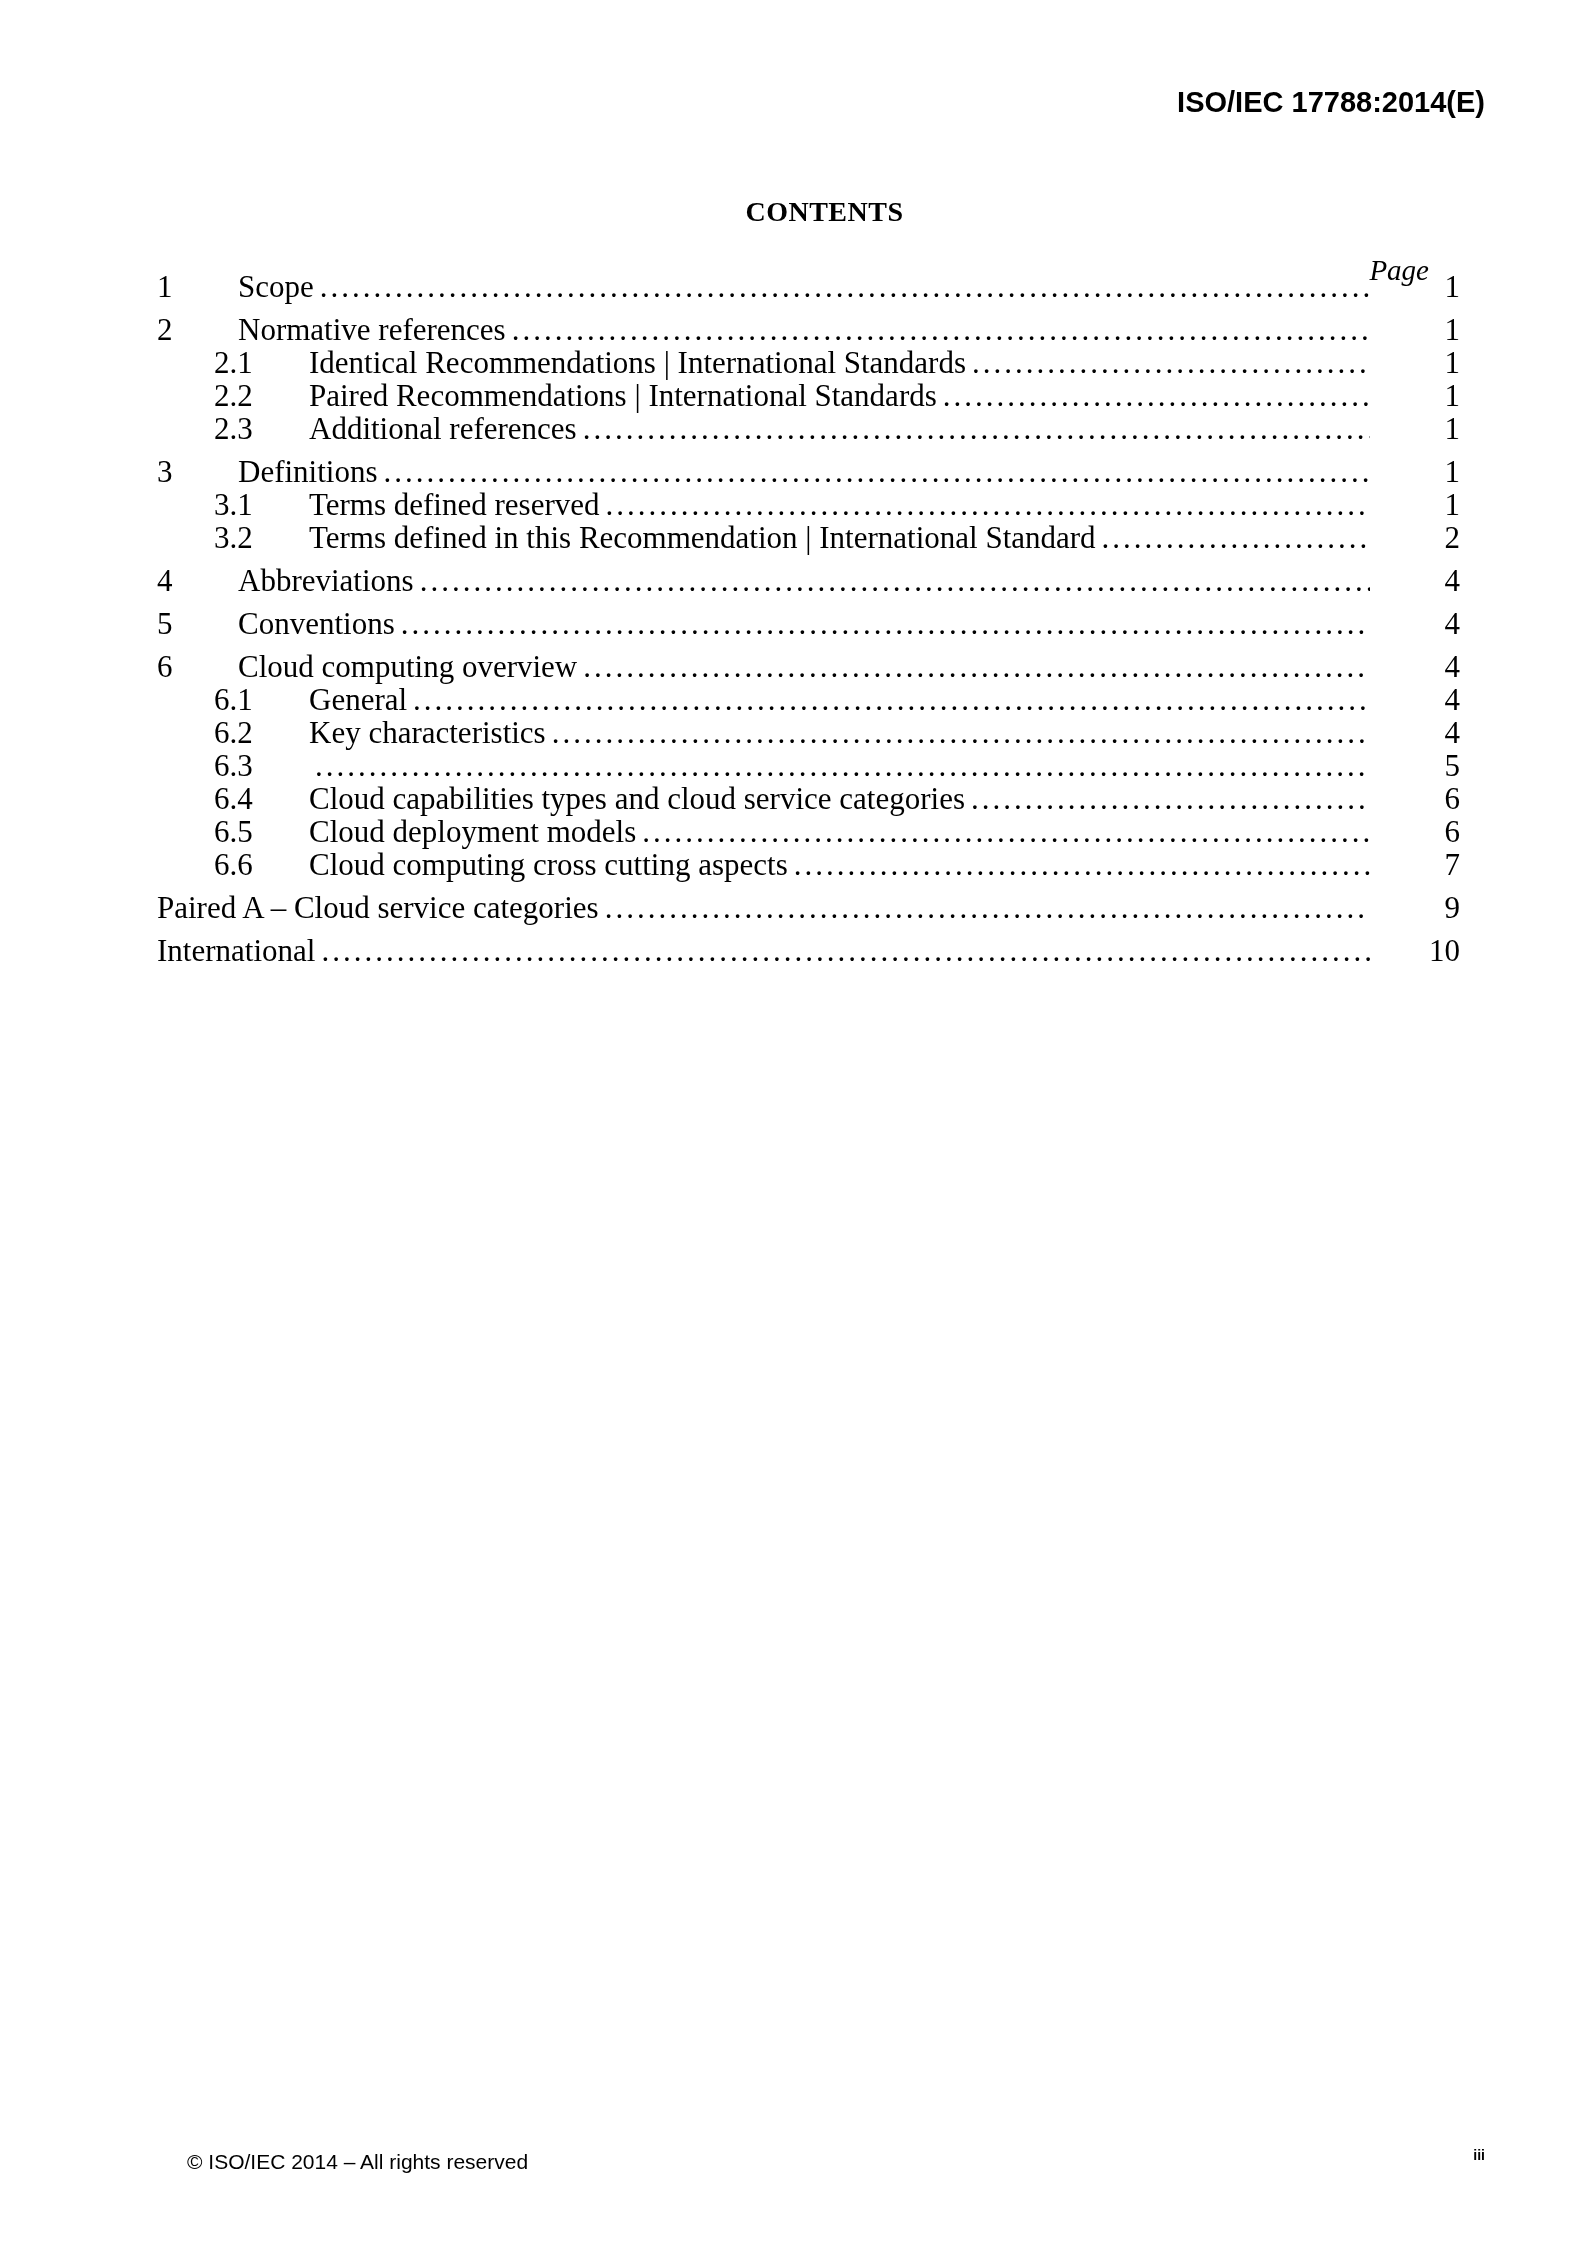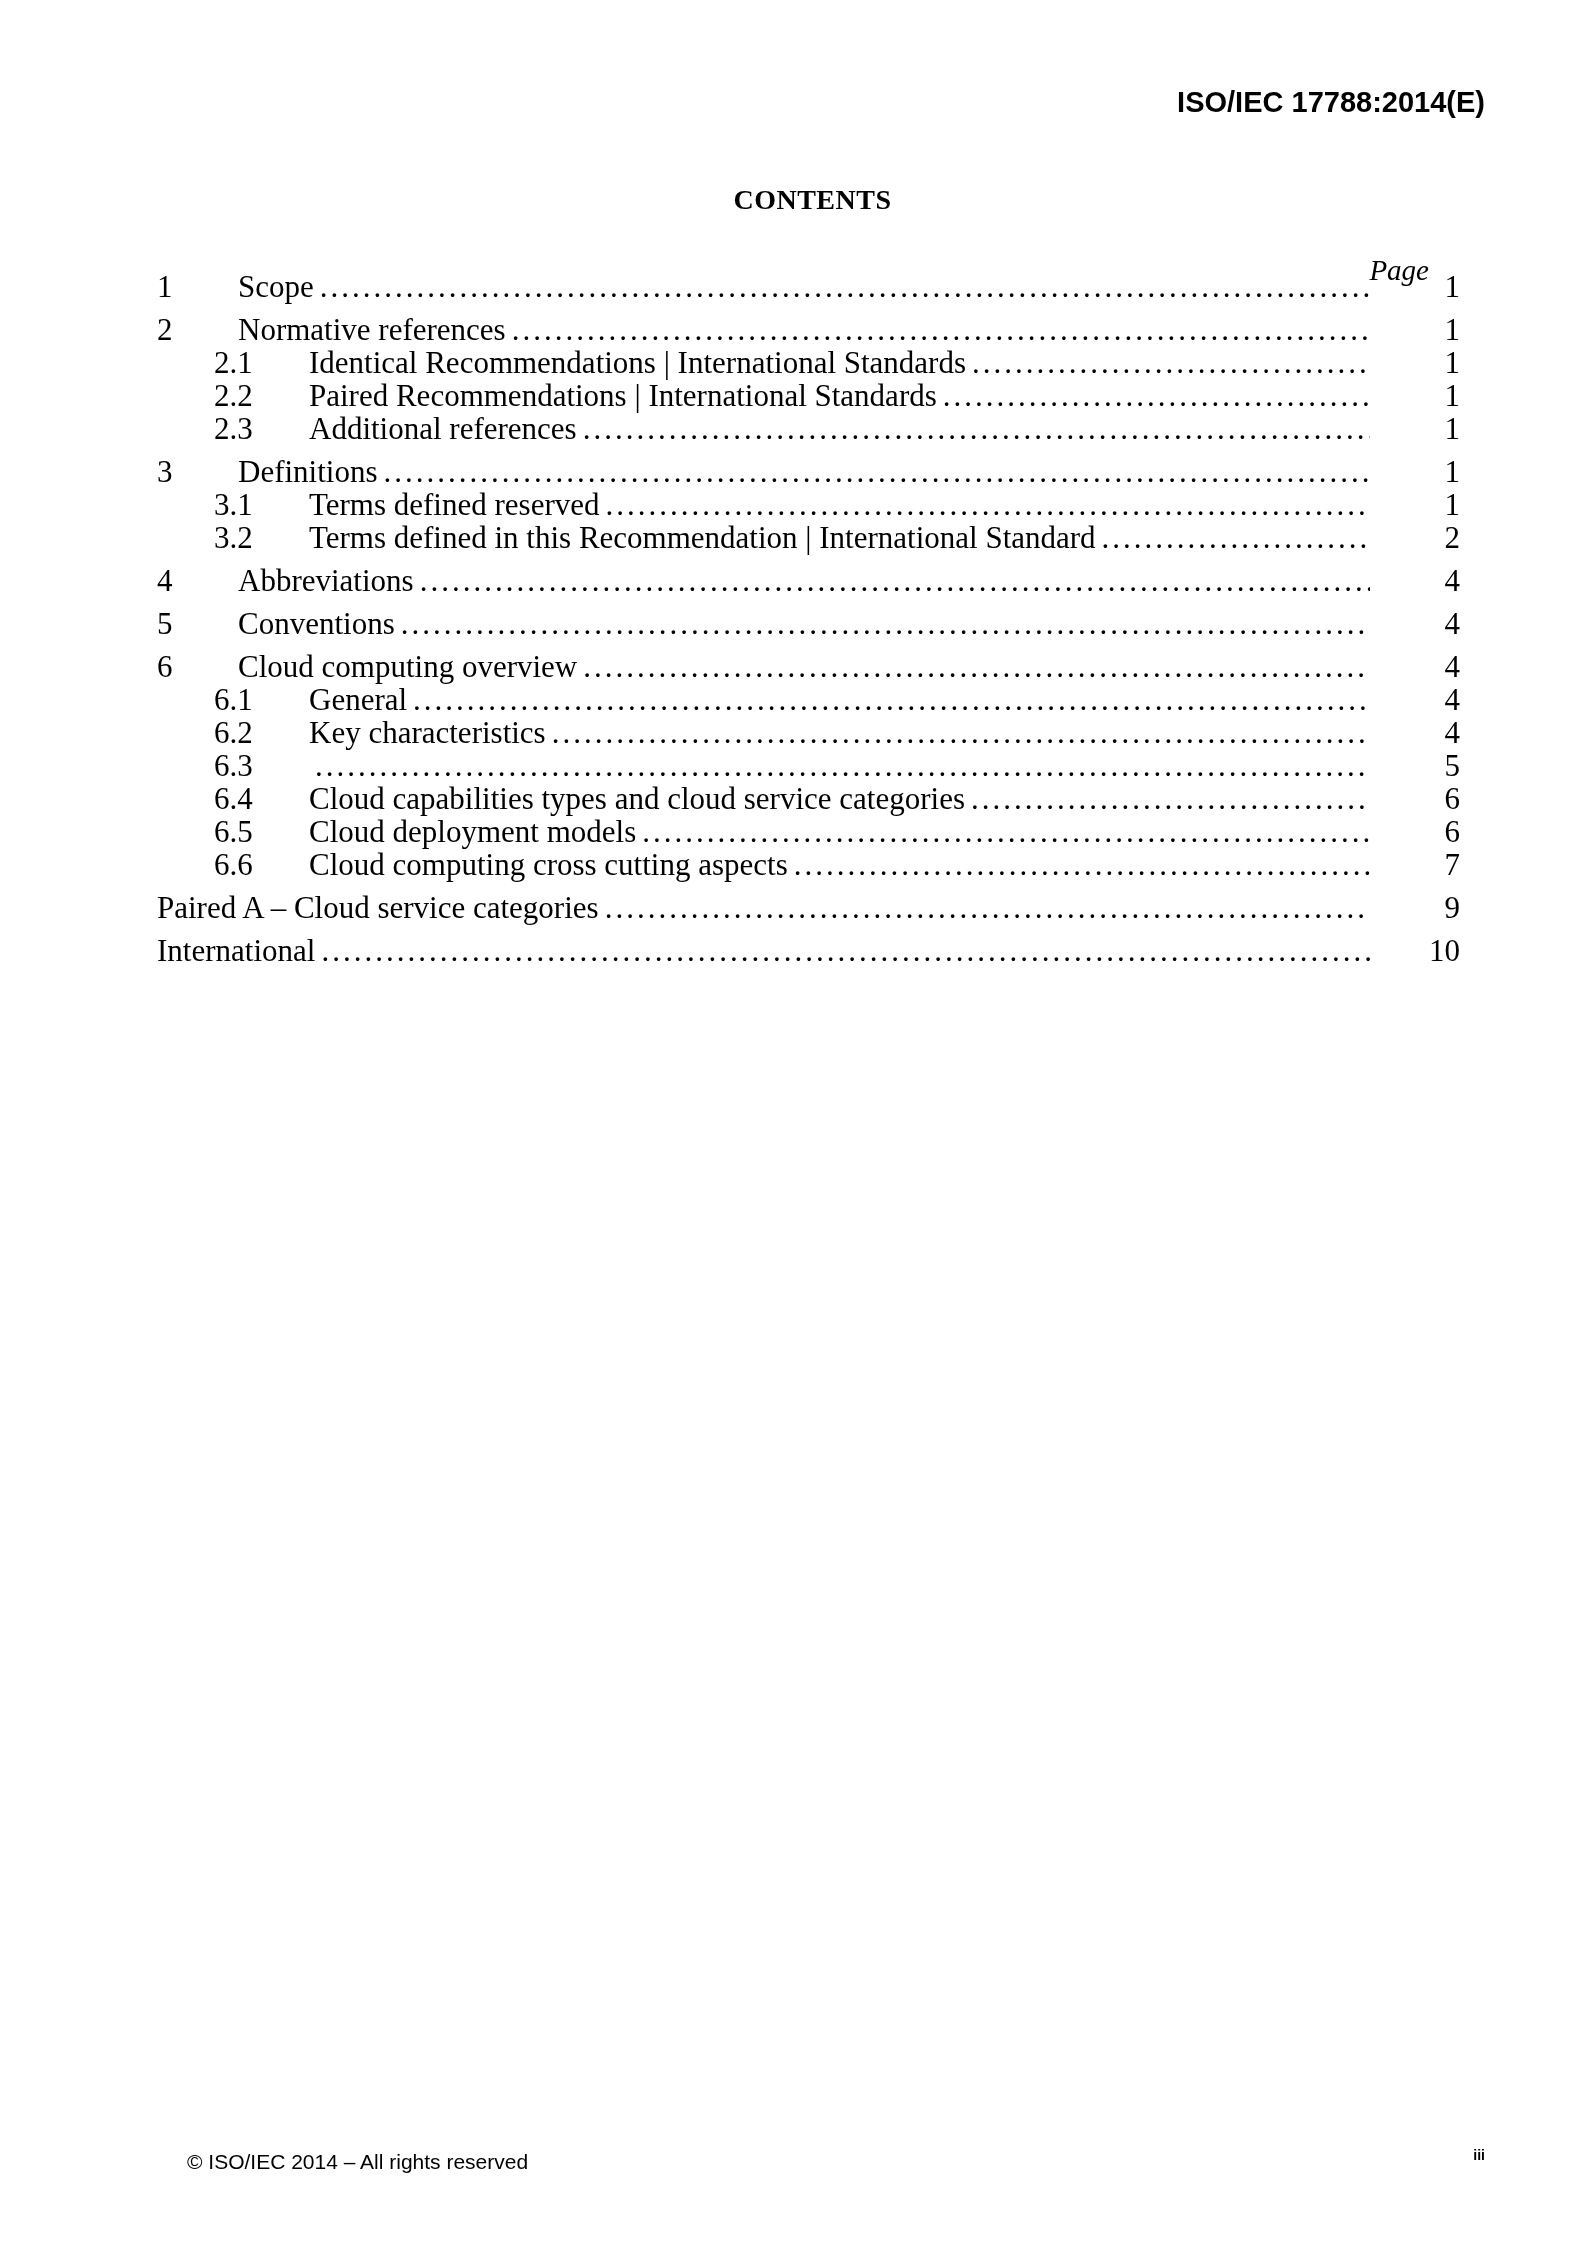--- a/index.html
+++ b/index.html
@@ -22,21 +22,21 @@
     font-family: "Liberation Sans", sans-serif;
     font-weight: bold;
     font-size: 29px;
     white-space: nowrap;
   }
   .contents-title {
     position: absolute;
     top: 180px;
     left: 157px;
     width: 1303px;
-    margin: 4px;
+    margin: 16px;
     text-align: center;
     font-family: "Liberation Serif", serif;
     font-weight: bold;
     font-size: 28px;
     letter-spacing: 0.5px;
   }
   .page-label {
     position: absolute;
     top: 230px;
     right: 158px;

